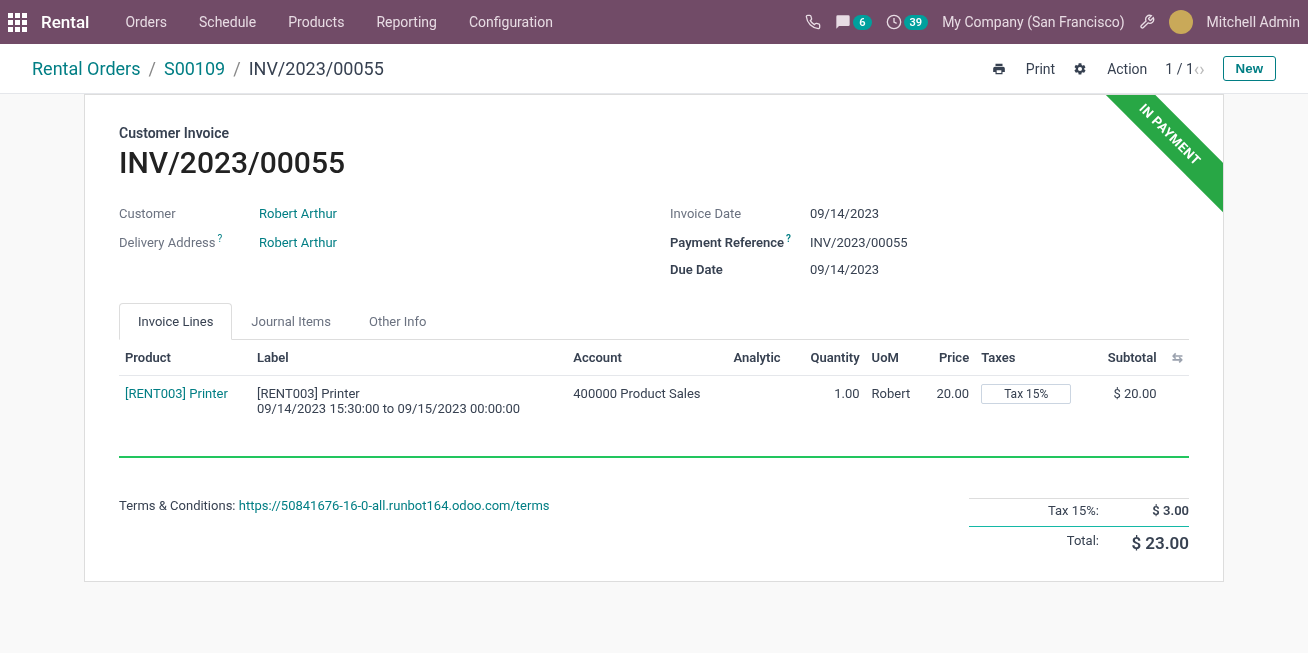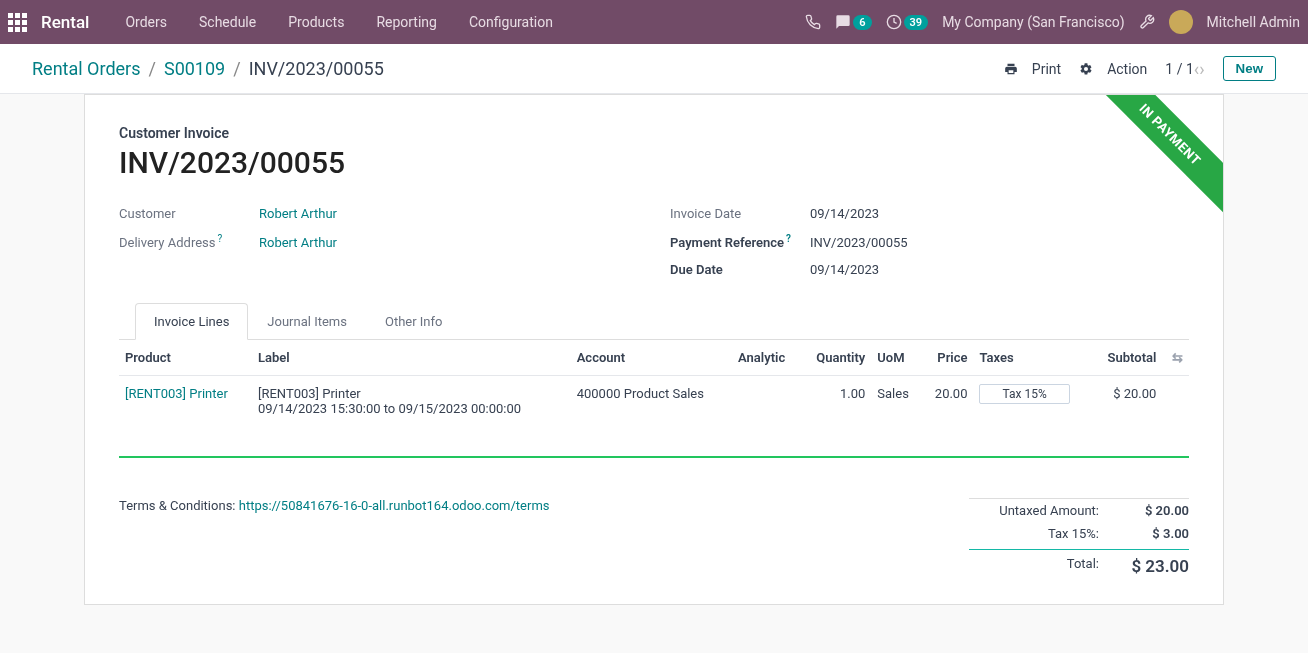--- a/index.html
+++ b/index.html
@@ -18,21 +18,21 @@
 .company-name { color: #e8dce4; font-size: 14px; }
 .avatar { width: 24px; height: 24px; border-radius: 50%; background: #c9a959; display: inline-block; }
 
 
 .controlbar { background: #fff; border-bottom: 1px solid #e5e7eb; padding: 12px 32px; display: flex; align-items: center; }
 .breadcrumb { font-size: 18px; display: flex; align-items: center; gap: 8px; }
 .breadcrumb a { color: #017e84; text-decoration: none; }
 .breadcrumb .sep { color: #888; }
 .breadcrumb .current { color: #374151; }
 .controlbar-right { margin-left: auto; display: flex; align-items: center; gap: 18px; font-size: 14px; }
-.ctrl-btn { cursor: pointer; color: #374151; display: flex; align-items: center; gap: 14px; }
+.ctrl-btn { cursor: pointer; color: #374151; display: flex; align-items: center; gap: 20px; }
 .pager { display: flex; align-items: center; color: #374151; }
 .pager-arrow { color: #bbb; font-size: 18px; cursor: pointer; }
 .new-btn { border: 1.5px solid #017e84; color: #017e84; background: #fff; padding: 4px 12px; font-weight: 600; cursor: pointer; border-radius: 3px; }
 
 
 .sheet-container { padding: 0 20px 40px; }
 .sheet { background: #fff; border: 1px solid #ddd; max-width: 1140px; margin: 0 auto; position: relative; padding: 30px 34px 24px; overflow: hidden; }
 
 .ribbon { position: absolute; top: 22px; right: -55px; background: #28a745; color: #fff; font-weight: 700; font-size: 13px; padding: 10px 68px; transform: rotate(45deg); letter-spacing: 0.5px; }
 
@@ -46,21 +46,21 @@
 .form-label.strong { color: #374151; font-weight: 600; }
 .form-value { color: #374151; font-size: 13px; }
 .form-value a, .link { color: #017e84; text-decoration: none; }
 .help-q { color: #017e84; font-size: 10px; vertical-align: super; margin-left: 2px; }
 .journal-row { display: flex; align-items: baseline; gap: 8px; }
 .journal-in { margin-left: 70px; color: #6b7280; }
 
 
 .tabs { display: flex; border-bottom: 1px solid #ddd; margin-bottom: 0; }
 .tab { padding: 10px 18px; cursor: pointer; color: #6b7280; border: 1px solid transparent; margin-bottom: -1px; font-size: 13px; }
-.tab.active { border: 1px solid #ddd; border-bottom: 1px solid #fff; color: #374151; border-radius: 4px 4px 0 0; margin-left: 16px; }
+.tab.active { border: 1px solid #ddd; border-bottom: 1px solid #fff; color: #374151; border-radius: 4px 4px 0 0; }
 
 
 .lines-table { width: 100%; border-collapse: collapse; margin-top: 0; }
 .lines-table th { text-align: left; padding: 10px 6px; font-weight: 600; font-size: 13px; color: #374151; border-bottom: 1px solid #e5e7eb; }
 .lines-table th.r, .lines-table td.r { text-align: right; }
 .lines-table td { padding: 10px 6px; font-size: 13px; border-bottom: 1px solid #e5e7eb; vertical-align: top; }
 .lines-table tbody tr:last-child td { border-bottom: 2px solid #22c55e; padding-bottom: 40px; }
 .tax-pill { border: 1px solid #cbd5e1; border-radius: 2px; padding: 2px 22px; font-size: 12px; color: #374151; }
 .opt-icon { color: #9ca3af; cursor: pointer; }
 
@@ -217,39 +217,35 @@
       <tbody>
         <tr>
           <td><a href="#" class="link">[RENT003] Printer</a></td>
           <td>
             <div>[RENT003] Printer</div>
             <div>09/14/2023 15:30:00 to 09/15/2023 00:00:00</div>
           </td>
           <td>400000 Product Sales</td>
           <td></td>
           <td class="r">1.00</td>
-          <td>Sales</td>
+          <td>Robert</td>
           <td class="r">20.00</td>
           <td><span class="tax-pill">Tax 15%</span></td>
           <td class="r">$ 20.00</td>
           <td></td>
         </tr>
       </tbody>
     </table>
 
     <div class="sheet-footer">
       <div class="terms">
         <span>Terms &amp; Conditions: </span><a href="#" class="link">https://50841676-16-0-all.runbot164.odoo.com/terms</a>
       </div>
       <div class="totals">
         <div class="total-row">
-          <div class="tl">Untaxed Amount:</div>
-          <div class="tv">$ 20.00</div>
-        </div>
-        <div class="total-row">
           <div class="tl">Tax 15%:</div>
           <div class="tv">$ 3.00</div>
         </div>
         <div class="total-row grand">
           <div class="tl">Total:</div>
           <div class="tv">$ 23.00</div>
         </div>
       </div>
     </div>
 

